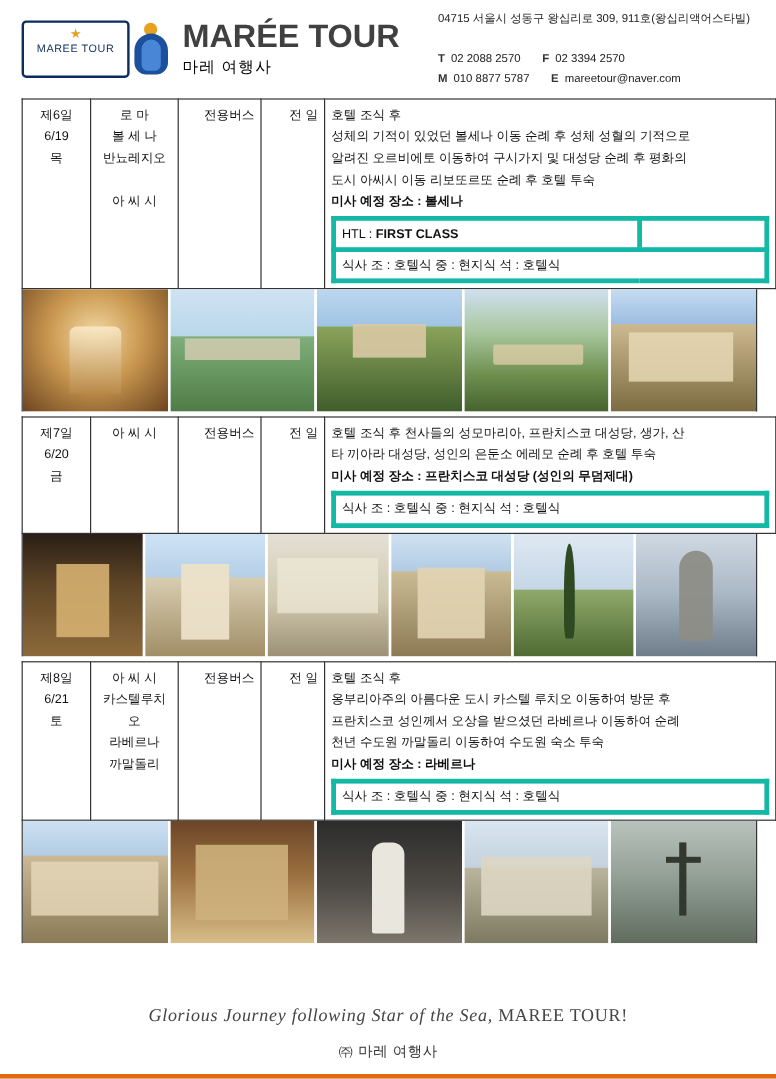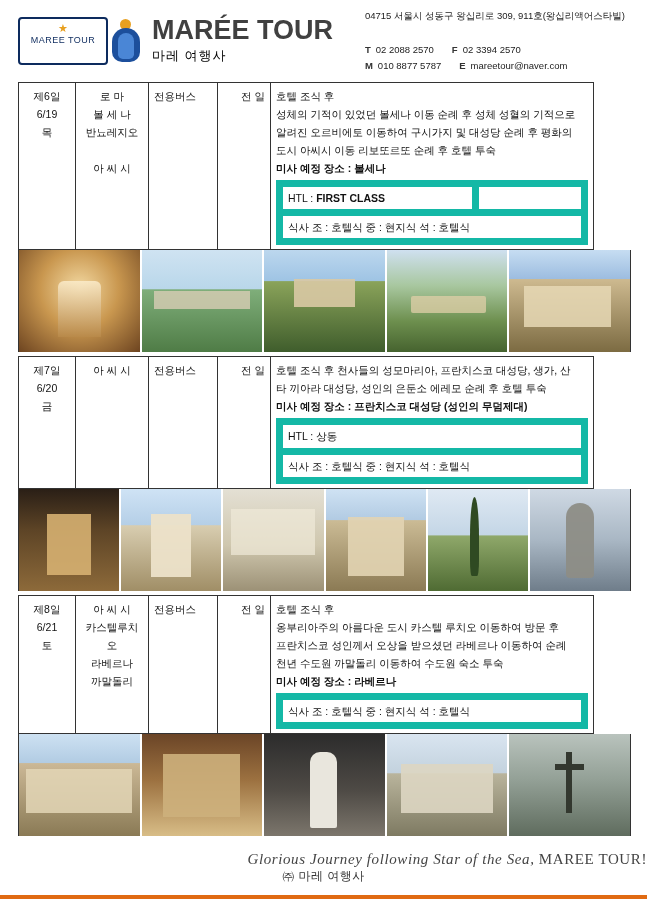--- a/index.html
+++ b/index.html
@@ -64,39 +64,39 @@
   .contact-row{display:flex;gap:18px;}
   .contact-cell{display:flex;gap:5px;}
   .contact-cell .k{font-weight:bold;color:#333;}
   .contact-cell .v{color:#222;}
 
   
   .tbl{
     margin:4px 18px 0 18px;
     border:1px solid #333;
     border-collapse:collapse;
-    width:576px;
+    width:629px;
     table-layout:fixed;
   }
   .tbl td{
     border:1px solid #333;
     vertical-align:top;
     padding:4px 5px;
     font-size:10.5px;
     line-height:1.72;
     color:#111;
   }
   .c-day{width:46px;text-align:center;}
   .c-place{width:62px;text-align:center;}
-  .c-trans{width:58px;text-align:left;margin-top:20px;}
+  .c-trans{width:58px;text-align:right;margin-top:20px;}
   .c-meal{width:42px;text-align:right;}
   .c-desc{width:auto;}
   .desc-strong{font-weight:bold;}
   .inner-tbl{width:100%;border-collapse:collapse;margin-top:3px;}
-  .inner-tbl td{border:7px solid #14b8a6;padding:2px 5px;font-size:10.5px;}
+  .inner-tbl td{border:4px solid #14b8a6;padding:2px 5px;font-size:10.5px;}
   .hotel-name{font-weight:bold;}
   .hotel-pad{width:92px;}
 
   
   .strip{
     margin:0 18px;width:611px;height:102px;display:flex;overflow:hidden;
     border-left:1px solid #333;border-right:1px solid #333;
   }
   .strip .ph{flex:1 1 0;height:100%;position:relative;overflow:hidden;}
   .strip .ph + .ph{border-left:2px solid #fff;}
@@ -153,21 +153,21 @@
     background:#33382f;}
   .p-cross-fog .bar{position:absolute;left:38%;top:30%;width:24%;height:5%;background:#33382f;}
 
   
   .footer{
     position:absolute;left:0;right:0;bottom:0;text-align:center;
   }
   .slogan{
     font-family:"Liberation Serif", serif;
     font-style:italic;font-size:15px;color:#444;letter-spacing:.6px;
-    text-align:right;
+    margin-bottom:12px;
   }
   .slogan .plain{font-style:normal;}
   .company{
     font-size:12px;color:#333;margin-bottom:10px;letter-spacing:.5px;
   }
   .footer-bar{height:4px;background:#e06a12;width:100%;}
 </style>
 </head>
 <body>
 
@@ -282,26 +282,20 @@
       <td class="c-meal">전  일</td>
       <td class="c-desc">
         <div>호텔 조식 후 천사들의 성모마리아, 프란치스코 대성당, 생가, 산</div>
         <div>타 끼아라 대성당, 성인의 은둔소 에레모 순례 후 호텔 투숙</div>
         <div class="desc-strong">
           <span>미사 예정 장소 :</span>
           <span>프란치스코 대성당 (성인의 무덤제대)</span>
         </div>
         <table class="inner-tbl">
           <tbody>
-                <tr>
-            <td>
-              <span>HTL :</span>
-              <span>상동</span>
-            </td>
-          </tr>
           <tr>
             <td>식사  조 : 호텔식 중 : 현지식 석 : 호텔식</td>
           </tr>
         </tbody>
             </table>
       </td>
     </tr>
   </tbody>
     </table>
 

